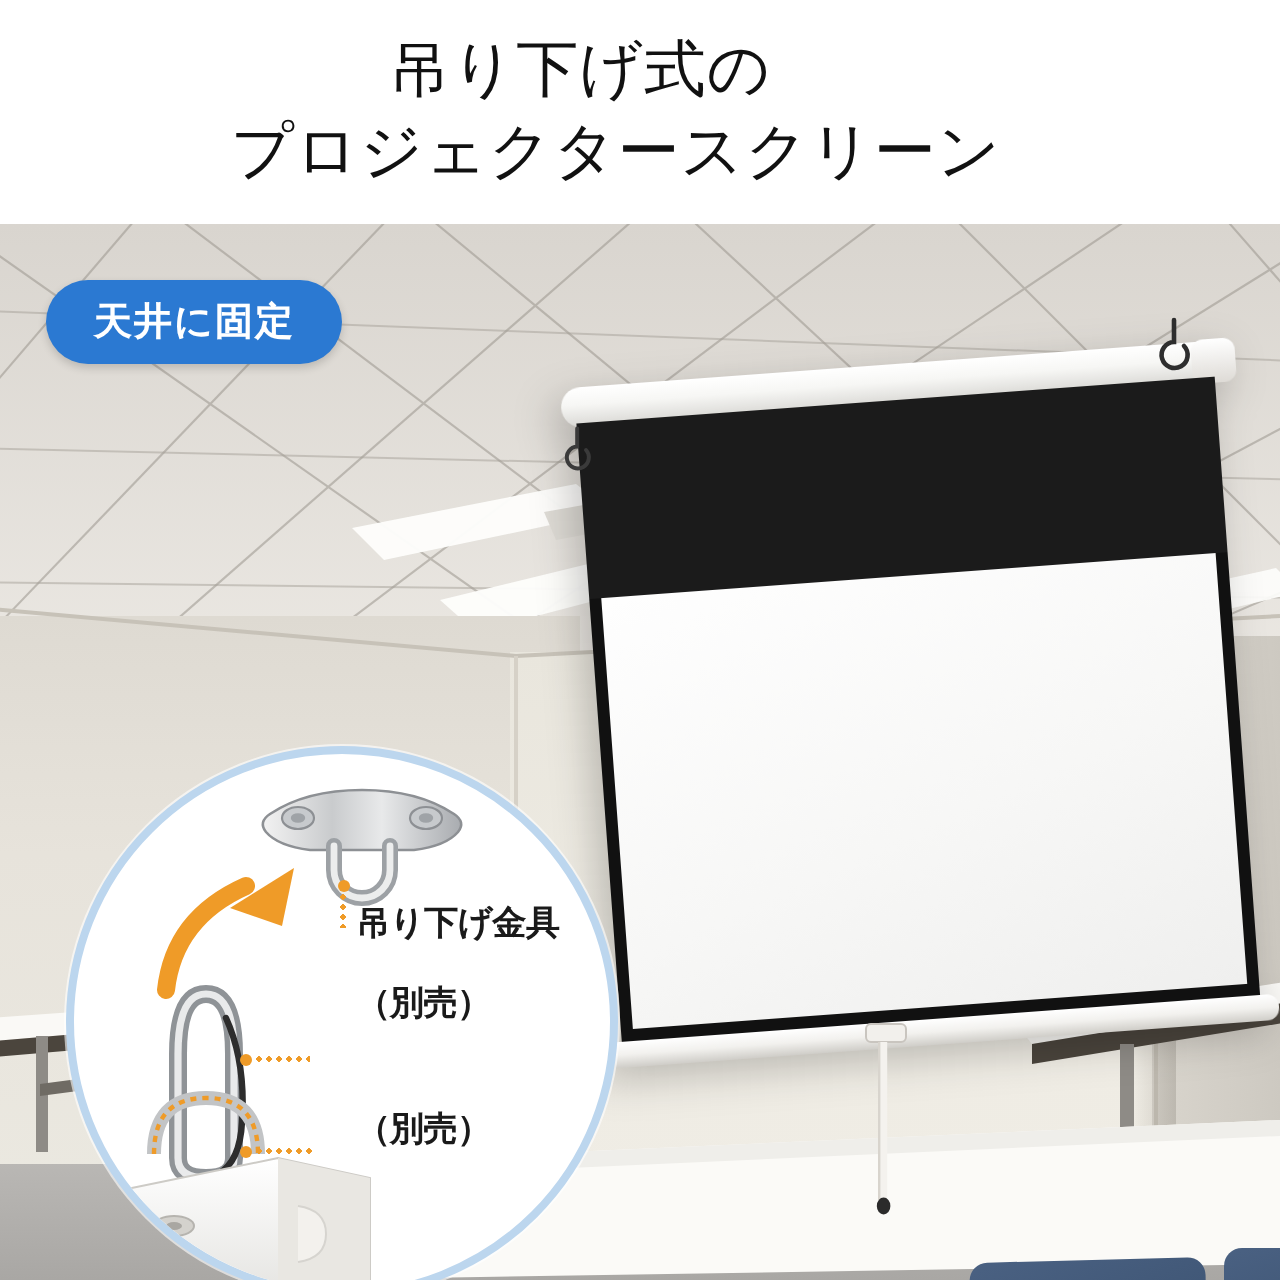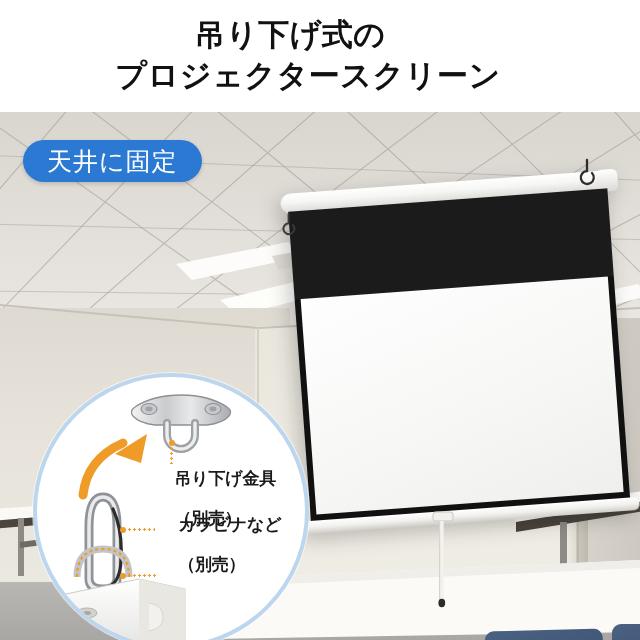--- a/index.html
+++ b/index.html
@@ -7,21 +7,21 @@
     width:640px;height:640px;overflow:hidden;
     font-family:"Liberation Sans","DejaVu Sans",sans-serif;
     -webkit-font-smoothing:antialiased;
   }
   .stage{position:relative;width:640px;height:640px;background:#ffffff;overflow:hidden;}
 
   
   .header{position:absolute;left:0;top:0;width:640px;height:112px;background:#ffffff;z-index:40;}
   .title{
     position:absolute;left:0;top:14px;width:580px;text-align:center;
-    font-size:31px;line-height:41px;font-weight:bold;color:#111111;
+    font-size:31px;line-height:41px;font-weight:normal;color:#111111;
     letter-spacing:0.5px;
   }
   .title .l2{display:block;font-size:31px;padding-left:36px;}
 
   
   .photo{position:absolute;left:0;top:112px;width:640px;height:528px;overflow:hidden;background:#e9e6e0;}
 
   
   .ceiling{position:absolute;left:-80px;top:0;width:800px;height:262px;
     background:linear-gradient(180deg,#dedad4 0%,#e6e2dc 40%,#edeae5 100%);
@@ -57,21 +57,21 @@
   .weightbar{position:absolute;left:-4px;top:328px;width:338px;height:13px;
      background:linear-gradient(180deg,#ffffff 0%,#f2f1ee 50%,#cfcdc8 100%);border-radius:6px;}
   .chair{position:absolute;background:linear-gradient(160deg,#4a6182 0%,#3c5372 55%,#32465f 100%);
      border-radius:9px 9px 5px 5px;}
 
   
   .badge{position:absolute;left:23px;top:140px;height:42px;padding:0 24px;
      display:flex;align-items:center;justify-content:center;
      background:#2b79d2;border-radius:21px;z-index:35;
      box-shadow:0 2px 4px rgba(0,0,0,.16);}
-  .badge span{color:#ffffff;font-size:25px;font-weight:normal;line-height:1;letter-spacing:1px;}
+  .badge span{color:#ffffff;font-size:19px;font-weight:bold;line-height:1;letter-spacing:1px;}
 
   
   .inset{position:absolute;left:33px;top:373px;width:268px;height:268px;
      border-radius:50%;background:#ffffff;border:4px solid #bcd6ee;
      box-shadow:0 0 0 1px rgba(255,255,255,.6);overflow:hidden;z-index:30;}
   .inset-inner{position:absolute;inset:0;}
 
   .ins-label{position:absolute;color:#1a1a1a;font-size:17px;line-height:20px;font-weight:bold;
      white-space:pre;letter-spacing:-.2px;}
   .dots{position:absolute;height:3px;
@@ -255,27 +255,27 @@
 
       <div class="dotnode" style="left:132px;top:63px;"></div>
       <div class="dotv" style="left:133px;top:69px;height:18px;"></div>
 
       <div class="dotnode" style="left:83px;top:150px;"></div>
       <div class="dots" style="left:90px;top:151px;width:28px;"></div>
 
       <div class="dotnode" style="left:83px;top:196px;"></div>
       <div class="dots" style="left:90px;top:197px;width:30px;"></div>
 
-      <div class="ins-label" style="left:105px;top:72px;font-family:Liberation Serif, serif;">
+      <div class="ins-label" style="left:105px;top:55px;">
         <span>吊り下げ金具</span><br>
         <span>（別売）</span>
       </div>
 
       <div class="ins-label" style="left:105px;top:118px;">
-        <span>カラビナなど</span><br>
+        <br>
         <span>（別売）</span>
       </div>
 
 
     </div>
   </div>
 
   <div class="header">
     <div class="title">
       <span>吊り下げ式の</span>

